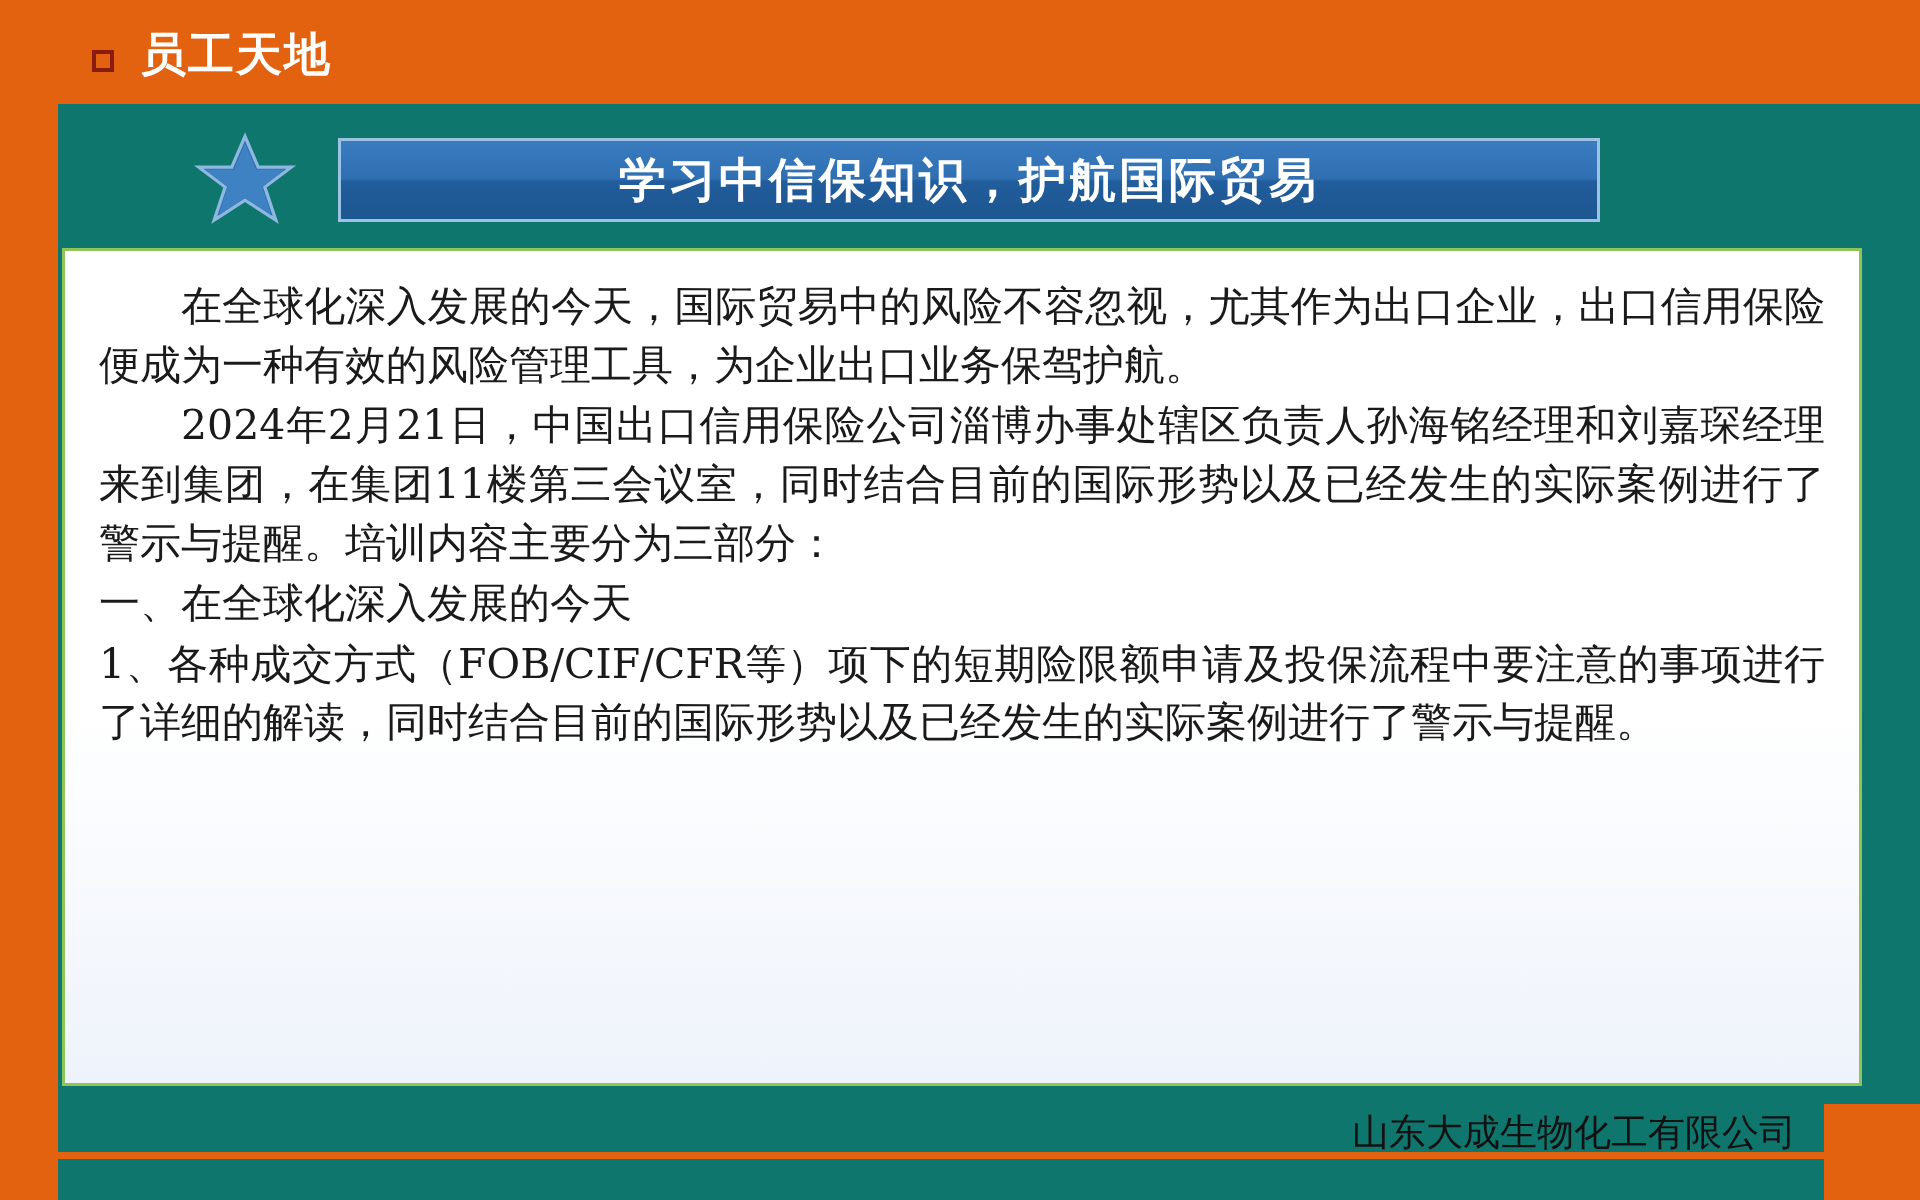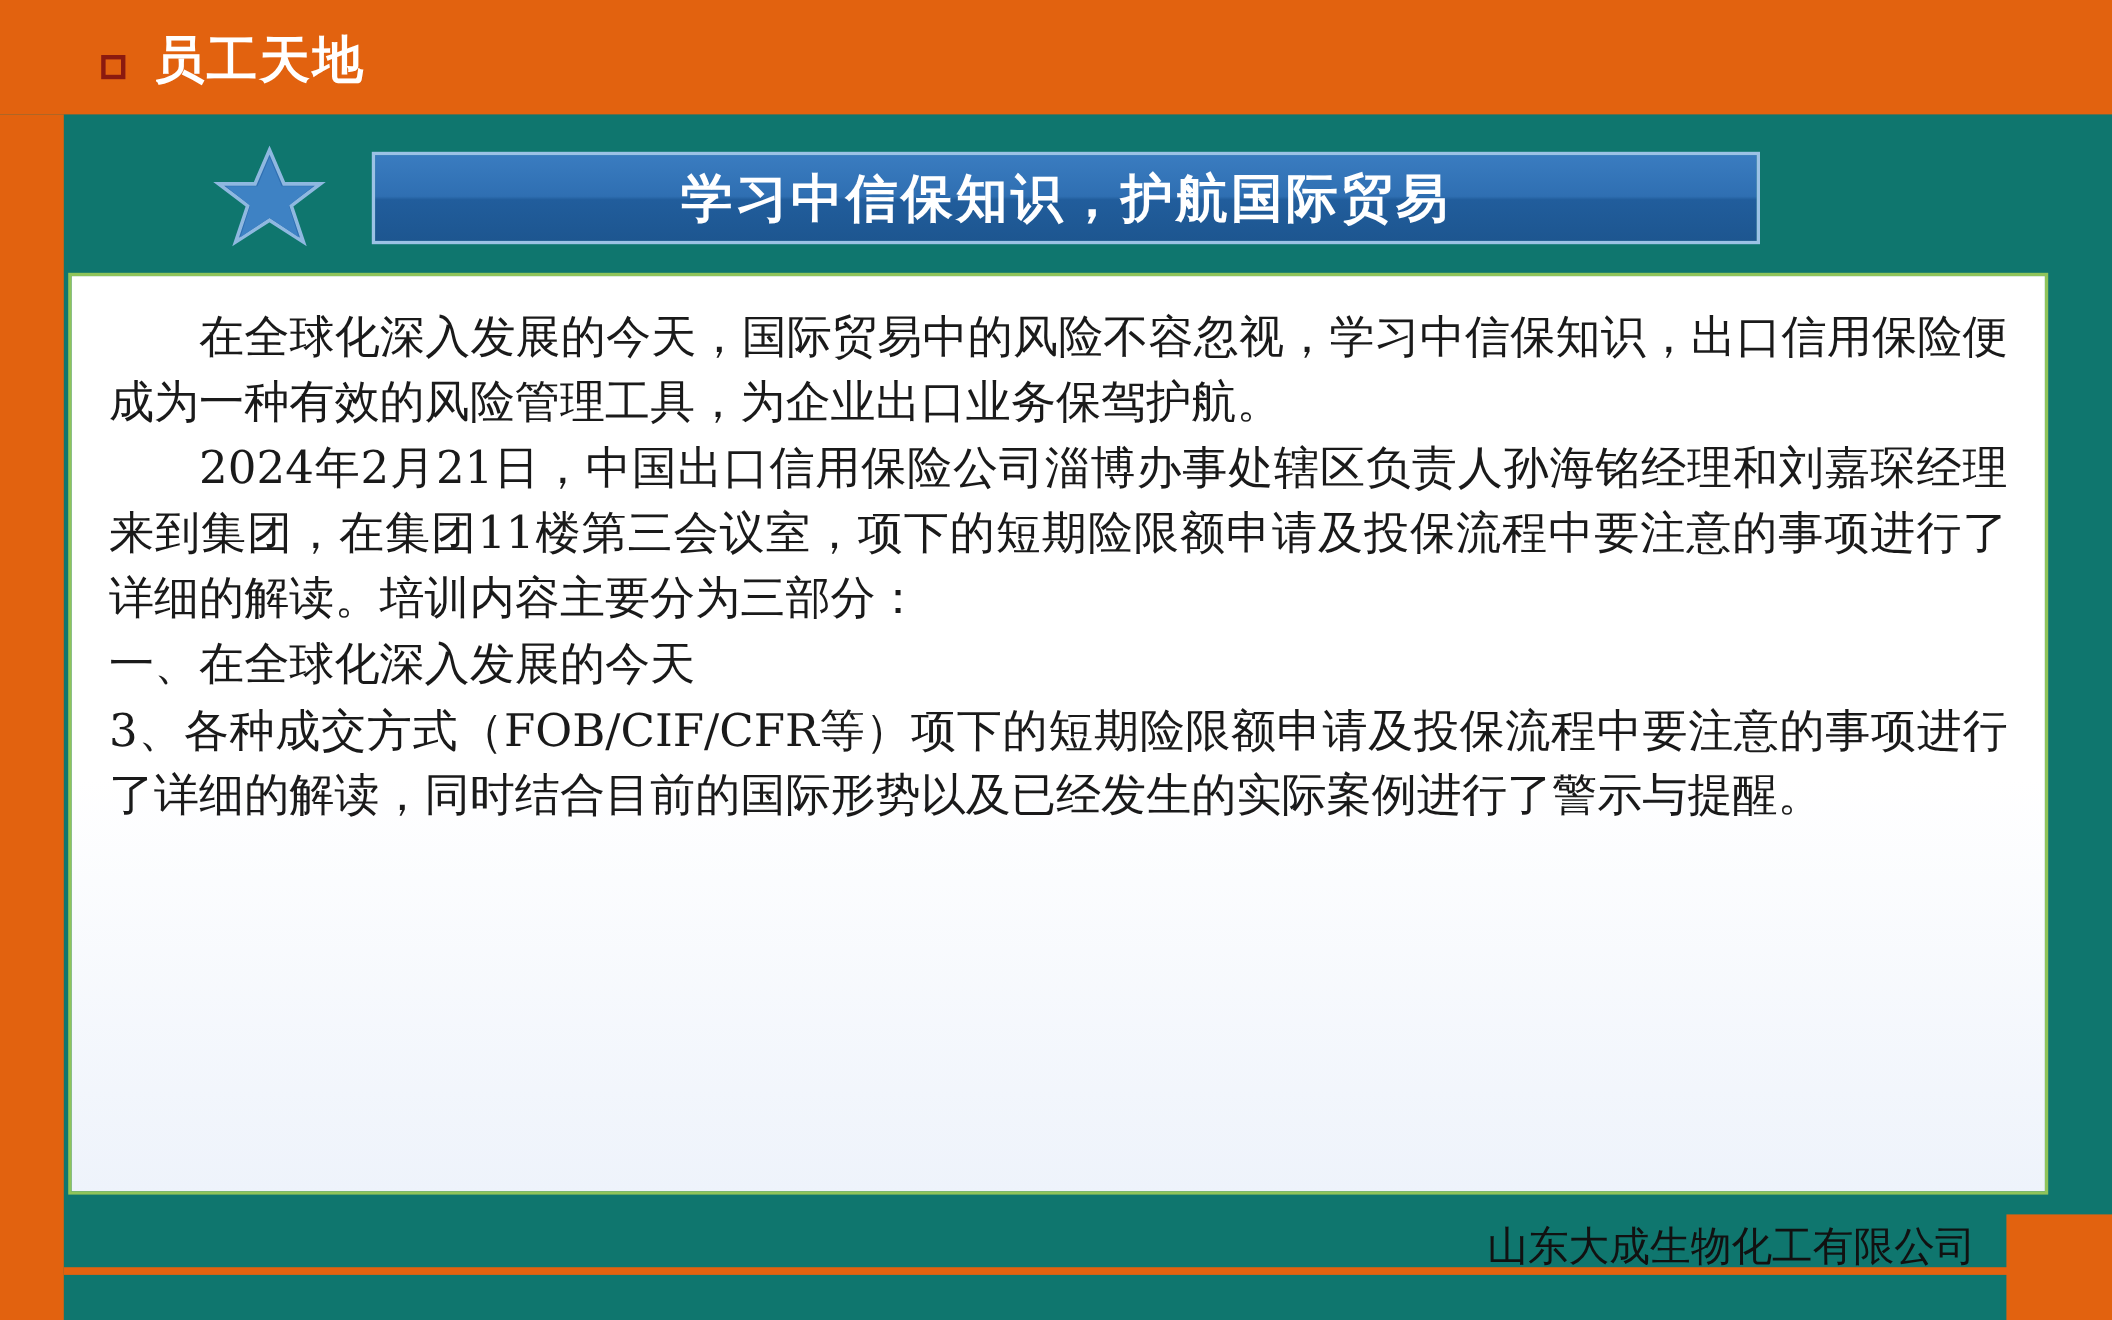--- a/index.html
+++ b/index.html
@@ -157,23 +157,23 @@
       <polygon points="50,4 62,32 92,32 68,50 78,80 50,62 22,80 32,50 8,32 38,32" fill="#2f6fb2" stroke="#8fb8e0" stroke-width="3"></polygon>
       <polygon points="50,10 60,34 86,34 66,50 74,76 50,60 26,76 34,50 14,34 40,34" fill="#3e82c4"></polygon>
     </svg>
   </div>
 
   <div class="banner">
     <span class="banner-text">学习中信保知识，护航国际贸易</span>
   </div>
 
   <div class="content-box">
-    <p class="para indent">在全球化深入发展的今天，国际贸易中的风险不容忽视，学习中信保知识，出口信用保险便成为一种有效的风险管理工具，为企业出口业务保驾护航。</p>
-    <p class="para indent">2024年2月21日，中国出口信用保险公司淄博办事处辖区负责人孙海铭经理和刘嘉琛经理来到集团，在集团11楼第三会议室，项下的短期险限额申请及投保流程中要注意的事项进行了详细的解读。培训内容主要分为三部分：</p>
+    <p class="para indent">在全球化深入发展的今天，国际贸易中的风险不容忽视，尤其作为出口企业，出口信用保险便成为一种有效的风险管理工具，为企业出口业务保驾护航。</p>
+    <p class="para indent">2024年2月21日，中国出口信用保险公司淄博办事处辖区负责人孙海铭经理和刘嘉琛经理来到集团，在集团11楼第三会议室，同时结合目前的国际形势以及已经发生的实际案例进行了警示与提醒。培训内容主要分为三部分：</p>
     <p class="para">一、在全球化深入发展的今天</p>
-    <p class="para">3、各种成交方式（FOB/CIF/CFR等）项下的短期险限额申请及投保流程中要注意的事项进行了详细的解读，同时结合目前的国际形势以及已经发生的实际案例进行了警示与提醒。</p>
+    <p class="para">1、各种成交方式（FOB/CIF/CFR等）项下的短期险限额申请及投保流程中要注意的事项进行了详细的解读，同时结合目前的国际形势以及已经发生的实际案例进行了警示与提醒。</p>
   </div>
 
   <div class="footer-text">山东大成生物化工有限公司</div>
   <div class="footer-line"></div>
   <div class="footer-right-block"></div>
 
 </div>
 
 </body></html>

